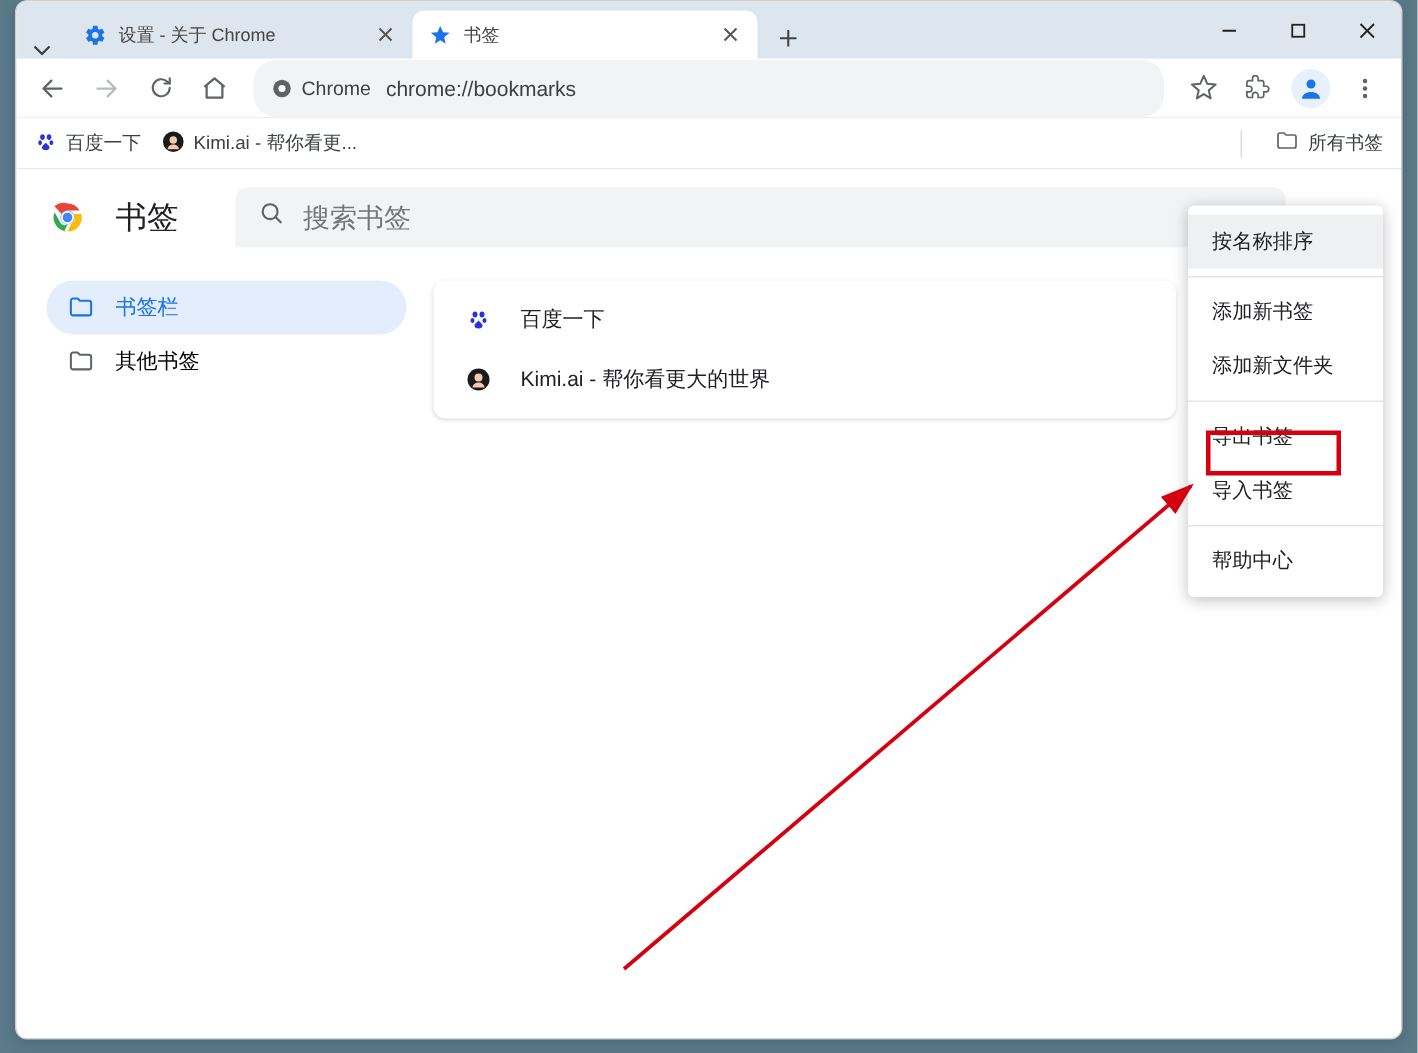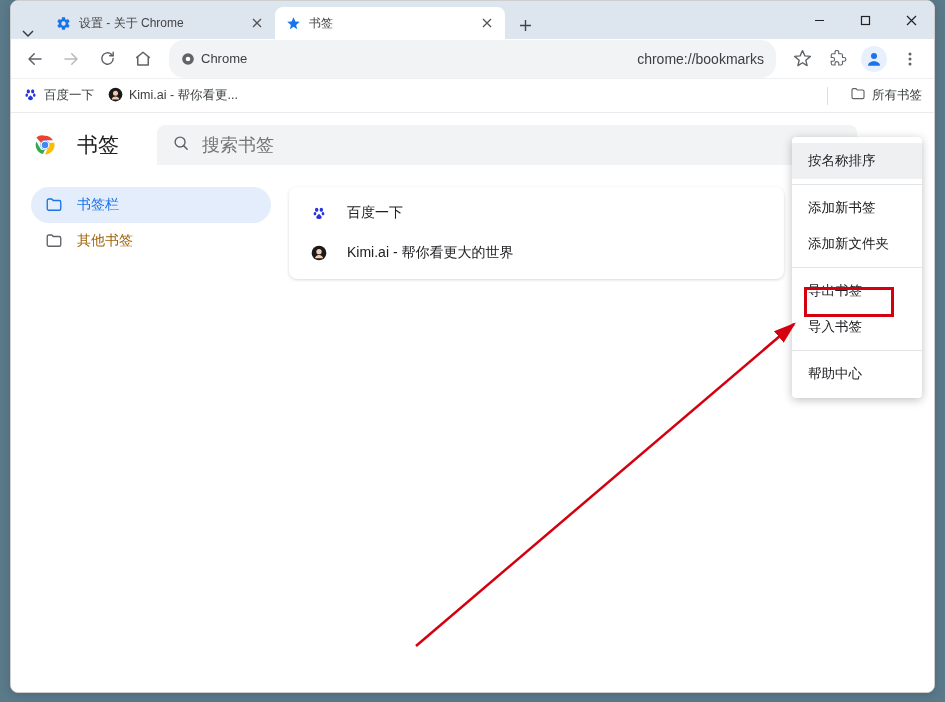--- a/index.html
+++ b/index.html
@@ -15,21 +15,21 @@
   .tab .ttitle { flex:1; white-space:nowrap; overflow:hidden; text-overflow:ellipsis; }
   .tab .tclose { width:16px; height:16px; display:flex; align-items:center; justify-content:center; color:#555; }
   .newtab { width:28px; height:28px; margin-left:6px; display:flex; align-items:center; justify-content:center; color:#444; border-radius:50%; }
   .winctrls { position:absolute; right:0; top:0; height:38px; display:flex; }
   .winbtn { width:46px; display:flex; align-items:center; justify-content:center; color:#222; }
 
   
   .toolbar { height:40px; background:#fff; display:flex; align-items:center; padding:0 8px; gap:4px; border-bottom:1px solid #eef0f2; }
   .navbtn { width:32px; height:32px; display:flex; align-items:center; justify-content:center; color:#5f6368; border-radius:50%; }
   .navbtn.dis { color:#b8bbbe; }
-  .omnibox { flex:1; height:38px; background:#f1f3f4; border-radius:15px; display:flex; align-items:center; padding:0 12px; gap:10px; font-size:14px; color:#202124; margin:0 6px;justify-content:space-between; }
+  .omnibox { flex:1; height:38px; background:#f1f3f4; border-radius:15px; display:flex; align-items:center; padding:0 12px; gap:10px; font-size:14px; color:#202124; margin:0 6px; }
   .omnibox .chip { display:flex; align-items:center; gap:6px; font-size:13px; color:#3c4043; }
   .omnibox .url { color:#3c4043; }
   .tbicon { width:32px; height:32px; display:flex; align-items:center; justify-content:center; color:#5f6368; border-radius:50%; }
   .avatar { width:26px; height:26px; border-radius:50%; background:#e8f0fe; display:flex; align-items:center; justify-content:center; }
 
   
   .bmbar { height:34px; background:#fff; display:flex; align-items:center; padding:0 12px; gap:14px; border-bottom:1px solid #e8eaed; font-size:12.5px; color:#3c4043; }
   .bmitem { display:flex; align-items:center; gap:6px; cursor:pointer; }
   .bmspacer { flex:1; }
   .bm-sep { width:1px; height:18px; background:#dcdee1; margin:0 8px 0 4px; }
@@ -38,21 +38,21 @@
   .page { flex:1; background:#fff; position:relative; display:flex; flex-direction:column; }
   .pghdr { height:64px; display:flex; align-items:center; padding:0 20px; gap:18px; }
   .chrome-logo { width:28px; height:28px; }
   .pgtitle { font-size:21px; color:#202124; margin-right:20px; }
   .searchwrap { flex:1; max-width:700px; }
   .searchbox { height:40px; background:#f1f3f4; border-radius:8px 8px 0 0; display:flex; align-items:center; padding:0 16px; gap:12px; }
   .searchbox input { border:none; background:transparent; outline:none; font-size:18px; flex:1; color:#a16207; }
 
   .pgbody { flex:1; display:flex; padding:4px 20px 0 20px; gap:18px; position:relative; }
   .sidebar { width:240px; padding-top:6px; }
-  .sbitem { height:36px; display:flex; align-items:center; gap:14px; padding:0 14px; border-radius:18px; font-size:14px; color:#a16207; cursor:pointer; }
+  .sbitem { height:36px; display:flex; align-items:center; gap:14px; padding:0 14px; border-radius:18px; font-size:14px; color:#000000; cursor:pointer; }
   .sbitem.active { background:#e3edfb; color:#1a73e8; }
   .sbitem svg { flex-shrink:0; }
 
   .listcard { margin-top:6px; flex:0 0 495px; height:92px; background:#fff; border-radius:8px; box-shadow:0 1px 3px rgba(60,64,67,.2); padding:6px 0; }
   .row { height:40px; display:flex; align-items:center; gap:18px; padding:0 20px; font-size:14px; color:#202124; cursor:pointer; }
   .row .ricon { width:20px; display:flex; justify-content:center; }
 
   
   .menu { position:absolute; right:12px; top:136px; width:130px; background:#fff; border-radius:4px; box-shadow:0 2px 10px rgba(0,0,0,.25); padding:6px 0; font-size:13.5px; color:#202124; }
   .mitem { height:36px; display:flex; align-items:center; padding:0 16px; cursor:pointer; }

